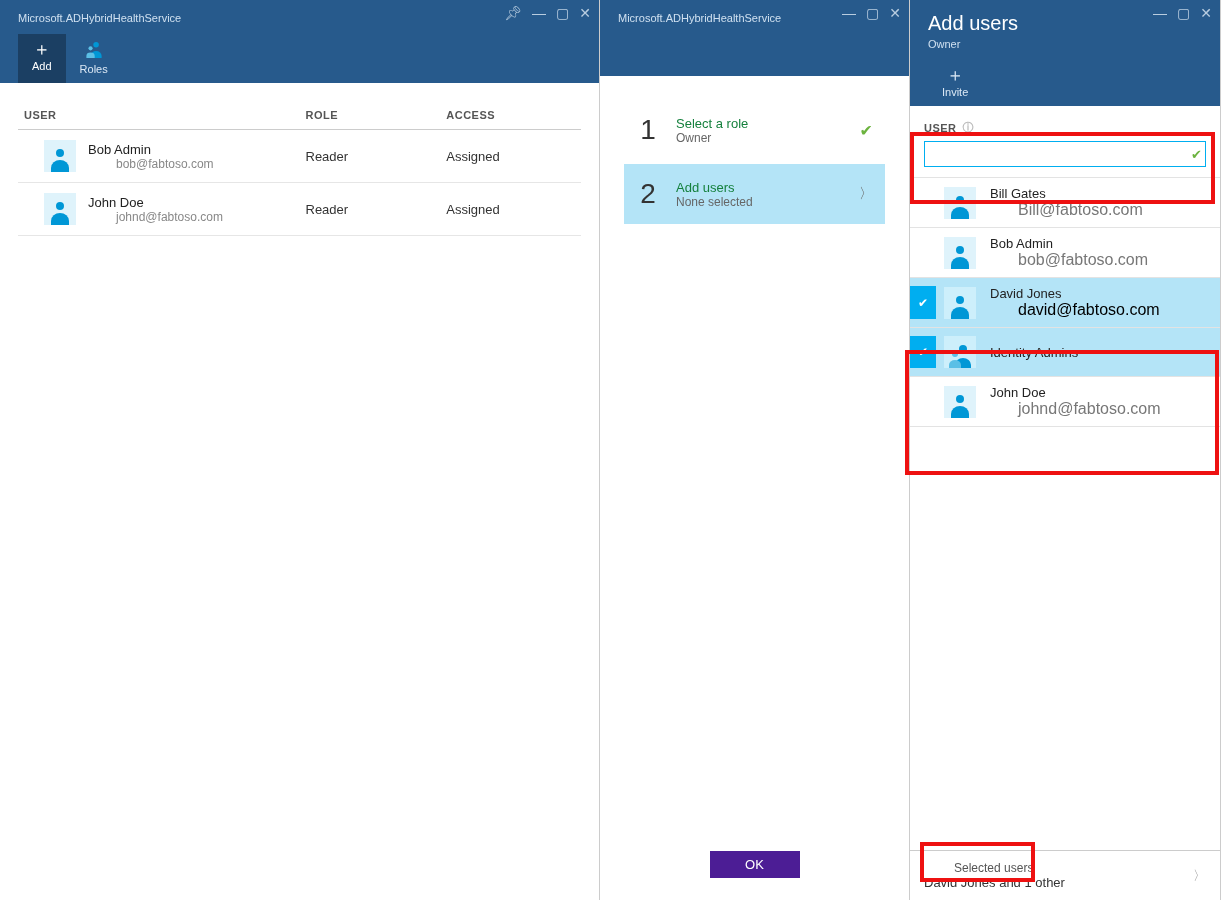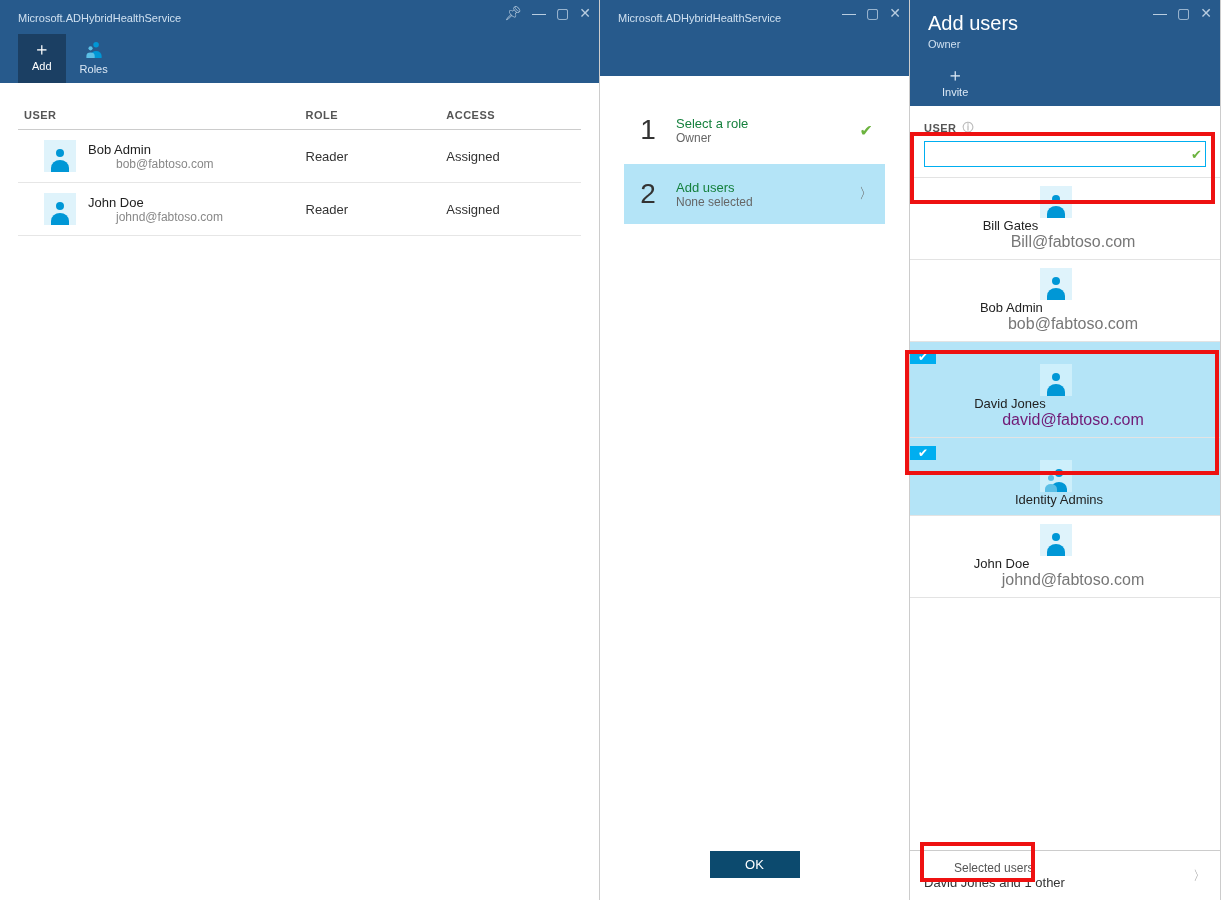--- a/index.html
+++ b/index.html
@@ -89,43 +89,43 @@
     font-family:inherit; font-size:14px; outline:none;
   }
   .filter-ok {
     position:absolute; right:4px; top:50%; transform:translateY(-50%);
     color:#6cb33f; font-size:13px;
   }
 
   .user-list { border-top:1px solid #e3e3e3; }
   .ul-row {
     display:flex; align-items:center; padding:8px 12px 8px 0;
-    border-bottom:1px solid #e3e3e3; cursor:pointer;flex-direction:column;
+    border-bottom:1px solid #e3e3e3; cursor:pointer;
   }
   .ul-row .check { width:26px; display:flex; align-items:center; justify-content:center; color:#fff; font-size:12px; align-self:stretch; }
   .ul-row.selected .check { background:#00aef0; }
   .ul-row.selected { background:#b4e4f7; }
   .ul-row .avatar { margin:0 14px 0 8px; }
   .ul-row.selected .avatar { background:#cdeffb; }
   .ul-text .user-name { font-size:13px; }
   .ul-text .user-email { font-size:16px; color:#777; }
-  .ul-row.selected .ul-text .user-email { color:#701a75; }
+  .ul-row.selected .ul-text .user-email { color:#000000; }
 
   .spacer { flex:1; }
 
   .selected-bar {
     border-top:1px solid #ccc; padding:10px 14px; font-size:13px;
     display:flex; align-items:center; justify-content:space-between;
   }
   .selected-bar .lbl { font-size:12px; color:#555;margin-left:30px; }
   .selected-bar .chev { color:#999; }
 
   .action-bar { padding:14px 14px 22px; }
   .btn {
-    background:#0c4a6e; color:#fff; border:none;
+    background:#4c1d95; color:#fff; border:none;
     padding:6px 28px; font-size:13px; cursor:pointer;
     font-family:inherit;
   }
 
   .center-action { text-align:center; }
 
   
   .redbox {
     position:absolute; border:4px solid #e11; pointer-events:none; z-index:50;
   }

